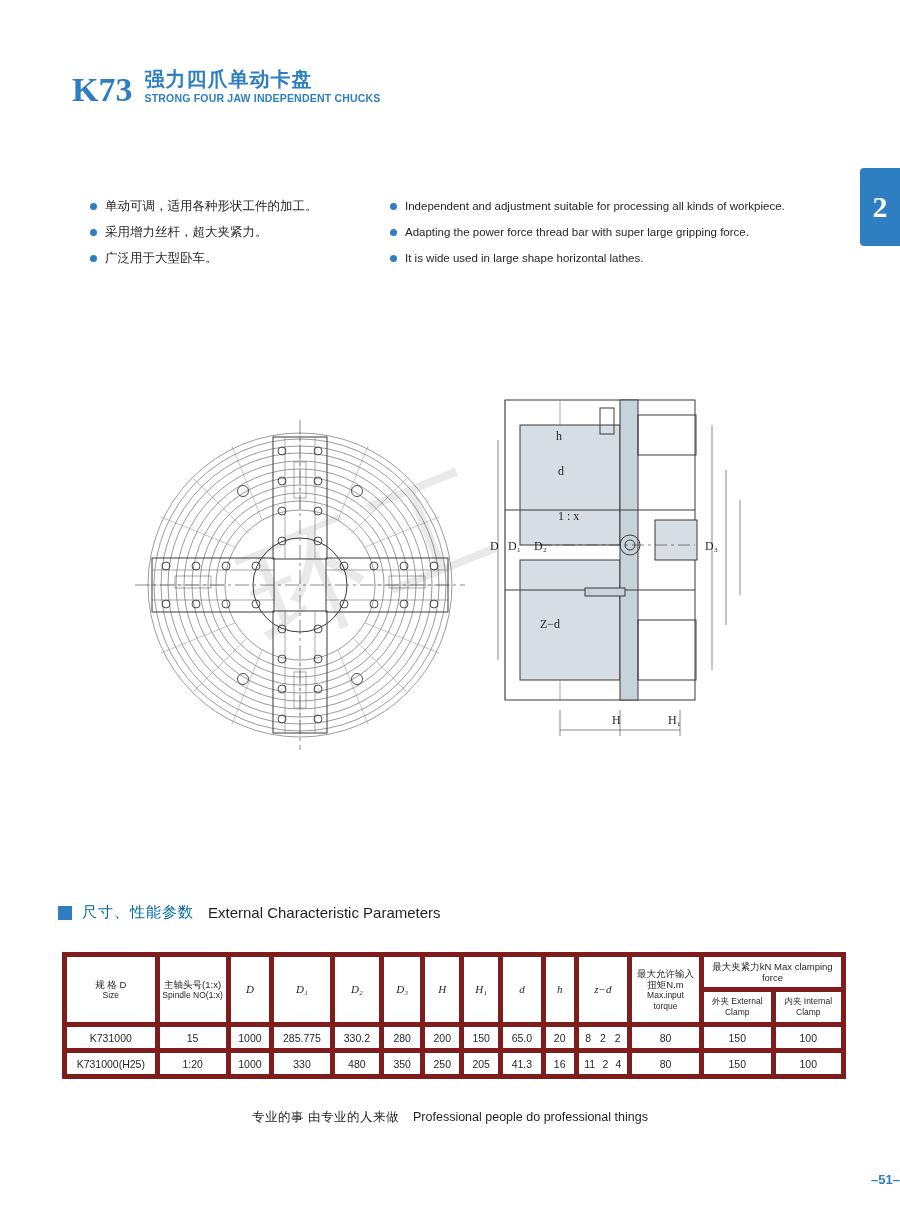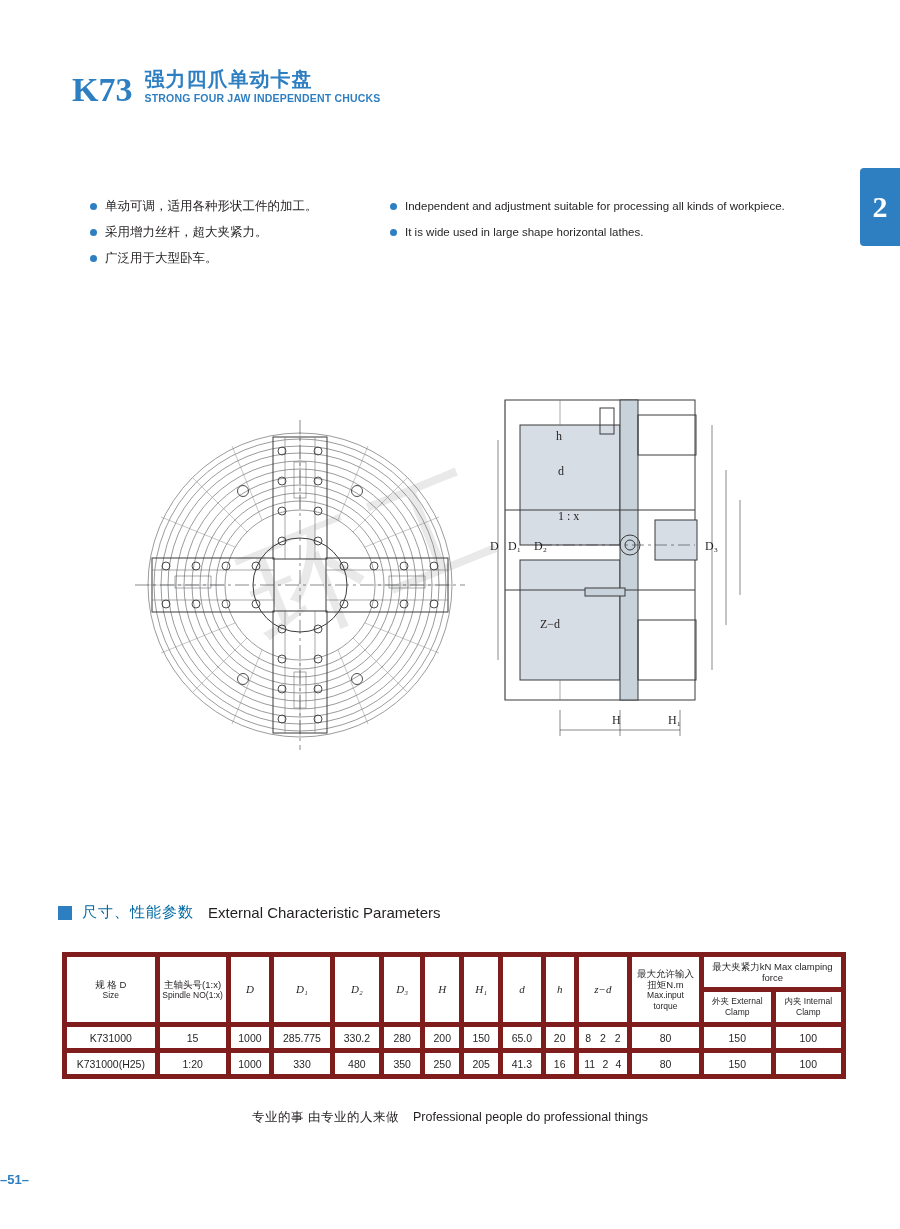--- a/index.html
+++ b/index.html
@@ -208,21 +208,21 @@
     text-align: center;
     font-size: 12.5px;
     color: #231f20;
   }
   .footer .fcn { letter-spacing: 0.5px; }
   .page-num {
     position: absolute;
     left: 0;
     top: 1172px;
     width: 900px;
-    text-align: left;
+    text-align: right;
     font-size: 13px;
     font-weight: bold;
     color: #2e7fc1;
   }
   .diag-label {
     font-family: "Liberation Serif", serif;
     font-size: 12px;
     fill: #231f20;
   }
 </style>
@@ -255,20 +255,24 @@
       </div>
       <div class="feature-item">
         <span class="bullet"></span>
         <span class="feature-cn">广泛用于大型卧车。</span>
       </div>
     </div>
     <div class="col-en">
       <div class="feature-item">
         <span class="bullet"></span>
         <span class="feature-en">Independent and adjustment suitable for processing all kinds of workpiece.</span>
+      </div>
+      <div class="feature-item">
+        <span class="bullet"></span>
+        <span class="feature-en">Adapting the power force thread bar with super large gripping force.</span>
       </div>
       <div class="feature-item">
         <span class="bullet"></span>
         <span class="feature-en">It is wide used in large shape horizontal lathes.</span>
       </div>
     </div>
   </div>
 
   <div class="drawing">
     <div class="watermark">环工</div>

